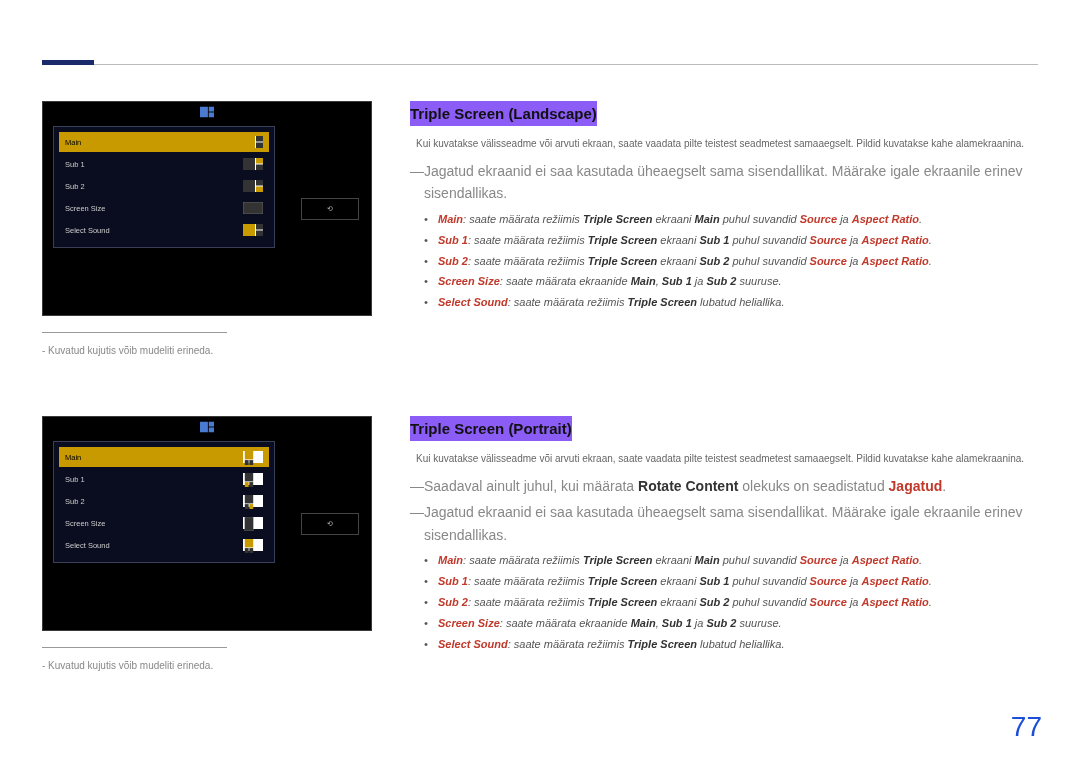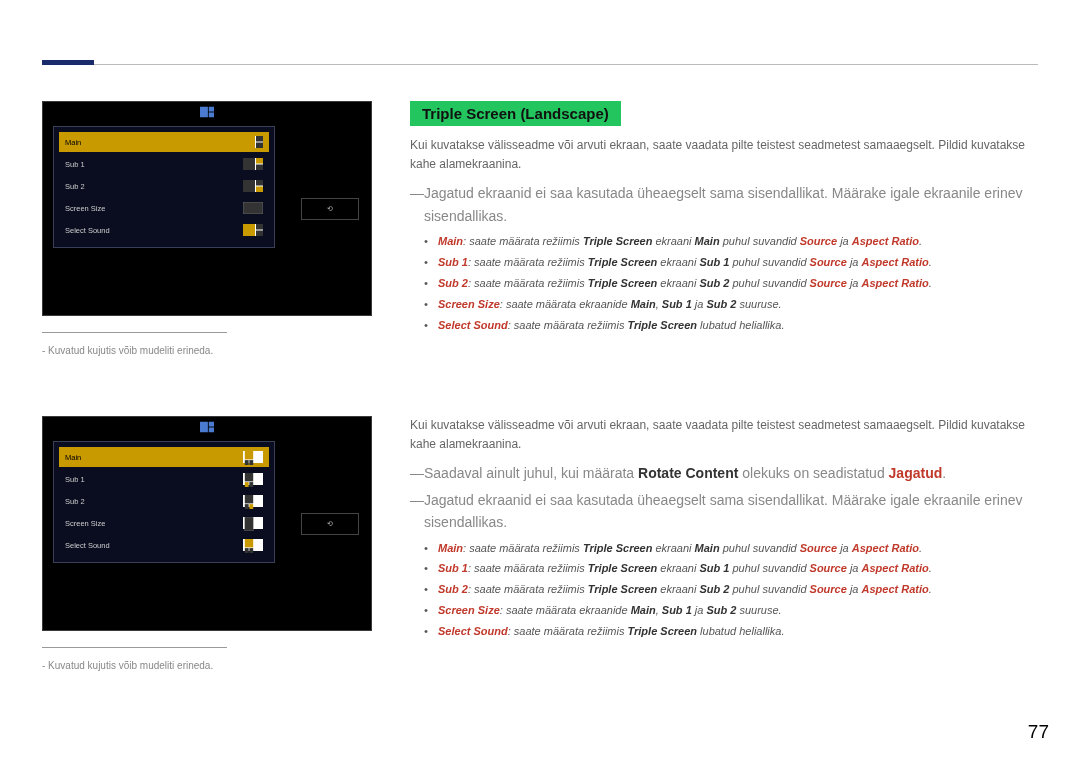--- a/index.html
+++ b/index.html
@@ -99,32 +99,33 @@
     border-top: 1px solid #999;
   }
   .caption {
     margin-top: 12px;
     font-size: 10px;
     color: #888;
   }
   .caption::before { content: "- "; }
   .section-title {
     display: inline-block;
-    background: #22c55e;
+    background: #8b5cf6;
     color: #111;
     font-weight: bold;
     font-size: 15px;
-    padding: 4px 12px;
+    padding: 4px 0;
     margin-bottom: 10px;
   }
   .desc {
-    font-size: 12px;
+    font-size: 10px;
     line-height: 1.6;
     color: #666;
     margin-bottom: 8px;
+    margin-left: 6px;
   }
   .note {
     font-size: 14px;
     color: #888;
     line-height: 1.6;
     position: relative;
     padding-left: 14px;
     margin-bottom: 4px;
   }
   .note::before {
@@ -148,24 +149,24 @@
   ul.bullets li::before {
     content: "•";
     position: absolute;
     left: -14px;
     color: #555;
   }
   .b { font-weight: bold; color: #333; }
   .r { font-weight: bold; color: #c0392b; }
   .page-num {
     position: absolute;
-    right: 31px;
+    right: 38px;
     bottom: 20px;
-    font-size: 19px;
-    color: #000000;
+    font-size: 28px;
+    color: #1d4ed8;
   }
 </style>
 </head>
 <body>
 
 <div class="header-line">
   <div class="header-accent"></div>
 </div>
 
 <div class="row">
@@ -290,20 +291,21 @@
           </div>
       </div>
       <div class="mock-side">
           <span>⟲</span>
         </div>
     </div>
     <div class="caption-line"></div>
     <div class="caption">Kuvatud kujutis võib mudeliti erineda.</div>
   </div>
   <div class="right-col">
+    <div class="section-title">Triple Screen (Portrait)</div>
     <div class="desc">Kui kuvatakse välisseadme või arvuti ekraan, saate vaadata pilte teistest seadmetest samaaegselt. Pildid kuvatakse kahe alamekraanina.</div>
     <div class="note" id="note-rich"><span>Saadaval ainult juhul, kui määrata </span><span class="b">Rotate Content</span><span> olekuks on seadistatud </span><span class="r">Jagatud</span><span>.</span></div>
     <div class="note">Jagatud ekraanid ei saa kasutada üheaegselt sama sisendallikat. Määrake igale ekraanile erinev sisendallikas.</div>
     <ul class="bullets" id="bullets-1">
         <li><span class="r">Main</span><span>: saate määrata režiimis </span><span class="b">Triple Screen</span><span> ekraani </span><span class="b">Main</span><span> puhul suvandid </span><span class="r">Source</span><span> ja </span><span class="r">Aspect Ratio</span><span>.</span></li>
         <li><span class="r">Sub 1</span><span>: saate määrata režiimis </span><span class="b">Triple Screen</span><span> ekraani </span><span class="b">Sub 1</span><span> puhul suvandid </span><span class="r">Source</span><span> ja </span><span class="r">Aspect Ratio</span><span>.</span></li>
         <li><span class="r">Sub 2</span><span>: saate määrata režiimis </span><span class="b">Triple Screen</span><span> ekraani </span><span class="b">Sub 2</span><span> puhul suvandid </span><span class="r">Source</span><span> ja </span><span class="r">Aspect Ratio</span><span>.</span></li>
         <li><span class="r">Screen Size</span><span>: saate määrata ekraanide </span><span class="b">Main</span><span>, </span><span class="b">Sub 1</span><span> ja </span><span class="b">Sub 2</span><span> suuruse.</span></li>
         <li><span class="r">Select Sound</span><span>: saate määrata režiimis </span><span class="b">Triple Screen</span><span> lubatud heliallika.</span></li>
       </ul>

